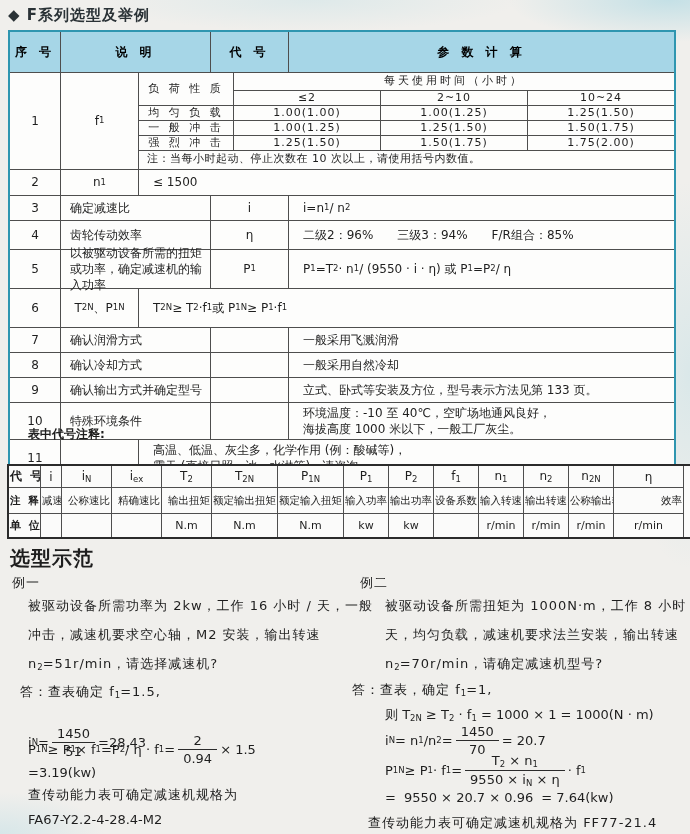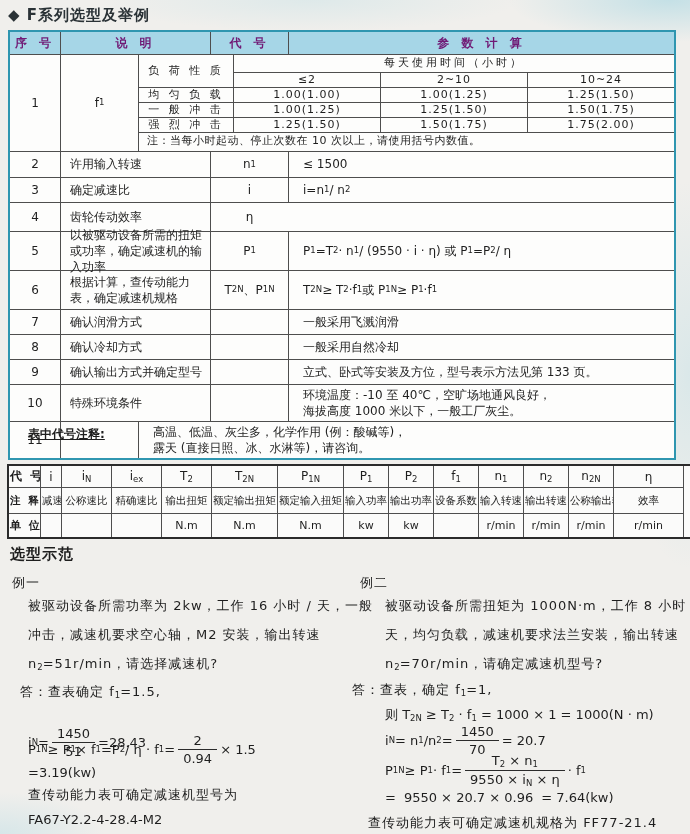--- a/index.html
+++ b/index.html
@@ -35,23 +35,23 @@
     border-left:1px solid #4e4e4e;box-sizing:border-box;
     display:flex;align-items:center;justify-content:center;
     text-align:center;line-height:1.35;
   }
   .mcell:first-child{border-left:none;}
   .c-no{width:50px;flex:none;}
   .c-desc{width:150px;flex:none;justify-content:flex-start;text-align:left;padding:2px 4px 2px 9px;}
   .c-code{width:78px;flex:none;}
   .c-param{flex:1;justify-content:flex-start;text-align:left;padding:2px 4px 2px 14px;}
   .mrow.head .mcell{
-    font-weight:bold;color:#701a75;letter-spacing:4px;
+    font-weight:bold;color:#000000;letter-spacing:4px;
     justify-content:center;text-align:center;padding:0;
-    height:22px;
+    height:40px;
   }
   .r1{height:96px;}
   .r1 .c-param{padding:0;align-items:stretch;}
   
   .sub{
     display:grid;width:100%;
     grid-template-columns:94px 1fr 1fr 1fr;
     grid-template-rows:17px 15px 15px 15px 15px 17px;
     font-size:11px;
   }
@@ -60,38 +60,38 @@
     display:flex;align-items:center;justify-content:center;
     box-sizing:border-box;letter-spacing:1px;
   }
   .s-load{grid-row:1/3;grid-column:1;border-left:none;border-top:none;letter-spacing:3px;}
   .s-time{grid-column:2/5;border-top:none;letter-spacing:3px;}
   .s-note{grid-column:1/5;border-left:none;justify-content:flex-start;padding-left:8px;letter-spacing:.5px;}
   .s-label{border-left:none;letter-spacing:3px;}
   sub{font-size:8.5px;vertical-align:-2px;letter-spacing:0;}
 
   
-  .legend-label{position:absolute;left:28px;top:426px;font-size:12px;font-weight:bold;text-decoration:underline;}
+  .legend-label{position:absolute;left:28px;top:426px;font-size:12px;font-weight:bold;}
   .ltable{
     position:absolute;left:8px;top:465px;width:668px;
     border-collapse:collapse;table-layout:fixed;background:#fbfbfa;
     font-size:11px;
   }
   .ltable td{
     border:1px solid #4e4e4e;text-align:center;padding:0 1px;
     overflow:hidden;white-space:nowrap;
   }
   .ltable .rowhead{font-weight:bold;letter-spacing:2px;}
   .ltable tr.coderow td{height:21px;font-size:12px;}
-  .ltable tr.descrow td{height:25px;font-size:10.5px;}
+  .ltable tr.descrow td{height:25px;font-size:10.5px;text-align:right;}
   .ltable tr.unitrow td{height:23px;}
   .lframe{outline:2px solid #2b2b2b;outline-offset:-1px;}
 
   
-  .ex-heading{position:absolute;left:10px;top:545px;font-size:15px;font-weight:bold;letter-spacing:1px;}
+  .ex-heading{position:absolute;left:10px;top:545px;font-size:20px;font-weight:bold;letter-spacing:1px;}
   .exline{position:absolute;font-size:13px;letter-spacing:1px;white-space:nowrap;}
   .formula{letter-spacing:0;}
   .vmid{display:flex;align-items:center;height:36px;}
   .frac{display:inline-block;vertical-align:middle;text-align:center;margin:0 3px;letter-spacing:0;}
   .frac .fn{display:block;border-bottom:1.5px solid #2b2b2b;padding:0 5px 1px;}
   .frac .fd{display:block;padding:1px 5px 0;}
 </style>
 </head>
 <body>
 
@@ -133,44 +133,43 @@
           <div class="scell">1.50(1.75)</div>
           <div class="scell">1.75(2.00)</div>
 
           <div class="scell s-note">注：当每小时起动、停止次数在 10 次以上，请使用括号内数值。</div>
         </div>
       </div>
     </div>
 
     <div class="mrow" style="height:25px">
       <div class="mcell c-no">2</div>
-      <div class="mcell c-desc">许用输入转速</div>
       <div class="mcell c-code">n<sub>1</sub></div>
       <div class="mcell c-param">≤ 1500</div>
     </div>
     <div class="mrow" style="height:24px">
       <div class="mcell c-no">3</div>
       <div class="mcell c-desc">确定减速比</div>
       <div class="mcell c-code">i</div>
       <div class="mcell c-param">i=n<sub>1</sub> / n<sub>2</sub></div>
     </div>
     <div class="mrow" style="height:28px">
       <div class="mcell c-no">4</div>
       <div class="mcell c-desc">齿轮传动效率</div>
       <div class="mcell c-code">η</div>
+      <div class="mcell c-param">二级2：96%　　三级3：94%　　F/R组合：85%</div>
     </div>
     <div class="mrow" style="height:38px">
       <div class="mcell c-no">5</div>
       <div class="mcell c-desc">以被驱动设备所需的扭矩或功率，确定减速机的输入功率</div>
       <div class="mcell c-code">P<sub>1</sub></div>
       <div class="mcell c-param">P<sub>1</sub>=T<sub>2</sub> · n<sub>1</sub> / (9550 · i · η)  或 P<sub>1</sub>=P<sub>2</sub> / η</div>
     </div>
     <div class="mrow" style="height:38px">
       <div class="mcell c-no">6</div>
-      <div class="mcell c-desc">根据计算，查传动能力表，确定减速机规格</div>
       <div class="mcell c-code">T<sub>2N</sub>、P<sub>1N</sub></div>
       <div class="mcell c-param">T<sub>2N</sub> ≥ T<sub>2</sub>·f<sub>1</sub> 或 P<sub>1N</sub> ≥ P<sub>1</sub>·f<sub>1</sub></div>
     </div>
     <div class="mrow" style="height:24px">
       <div class="mcell c-no">7</div>
       <div class="mcell c-desc">确认润滑方式</div>
       <div class="mcell c-code"></div>
       <div class="mcell c-param">一般采用飞溅润滑</div>
     </div>
     <div class="mrow" style="height:24px">
@@ -279,21 +278,21 @@
   <div class="exline" style="left:20px;top:683px">答：查表确定 f<sub>1</sub>=1.5,</div>
   <div class="exline formula vmid" style="left:28px;top:724px">i<sub>N</sub>= <span class="frac">
         <span class="fn">1450</span>
         <span class="fd">51</span>
       </span> =28.43</div>
   <div class="exline formula vmid" style="left:28px;top:731px">P<sub>1N</sub> ≥ P<sub>1</sub> × f<sub>1</sub>=P<sub>2</sub> / η · f<sub>1</sub>= <span class="frac">
         <span class="fn">2</span>
         <span class="fd">0.94</span>
       </span> × 1.5</div>
   <div class="exline formula" style="left:28px;top:765px">=3.19(kw)</div>
-  <div class="exline" style="left:28px;top:786px">查传动能力表可确定减速机型号为</div>
+  <div class="exline" style="left:28px;top:786px">查传动能力表可确定减速机规格为</div>
   <div class="exline formula" style="left:28px;top:812px">FA67-Y2.2-4-28.4-M2</div>
 
   <div class="exline" style="left:360px;top:574px">例二</div>
   <div class="exline" style="left:385px;top:597px">被驱动设备所需扭矩为 1000N·m，工作 8 小时 /</div>
   <div class="exline" style="left:385px;top:626px">天，均匀负载，减速机要求法兰安装，输出转速</div>
   <div class="exline" style="left:385px;top:655px">n<sub>2</sub>=70r/min，请确定减速机型号?</div>
   <div class="exline" style="left:352px;top:681px">答：查表，确定 f<sub>1</sub>=1,</div>
   <div class="exline formula" style="left:385px;top:706px">则 T<sub>2N</sub> ≥ T<sub>2</sub> · f<sub>1</sub> = 1000 × 1 = 1000(N · m)</div>
   <div class="exline formula vmid" style="left:385px;top:722px">i<sub>N</sub> = n<sub>1</sub>/n<sub>2</sub> = <span class="frac">
         <span class="fn">1450</span>

